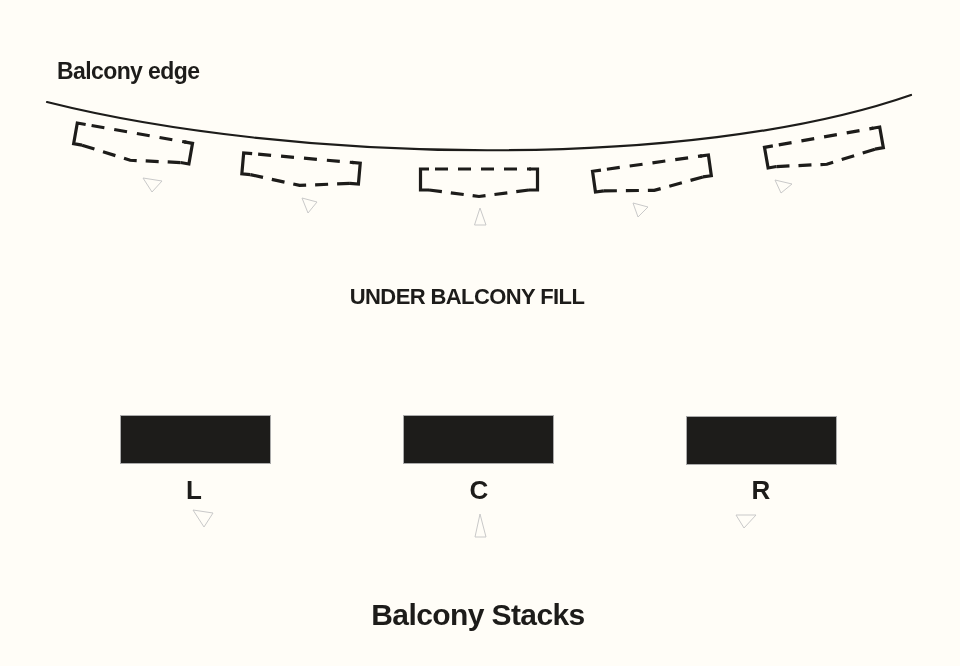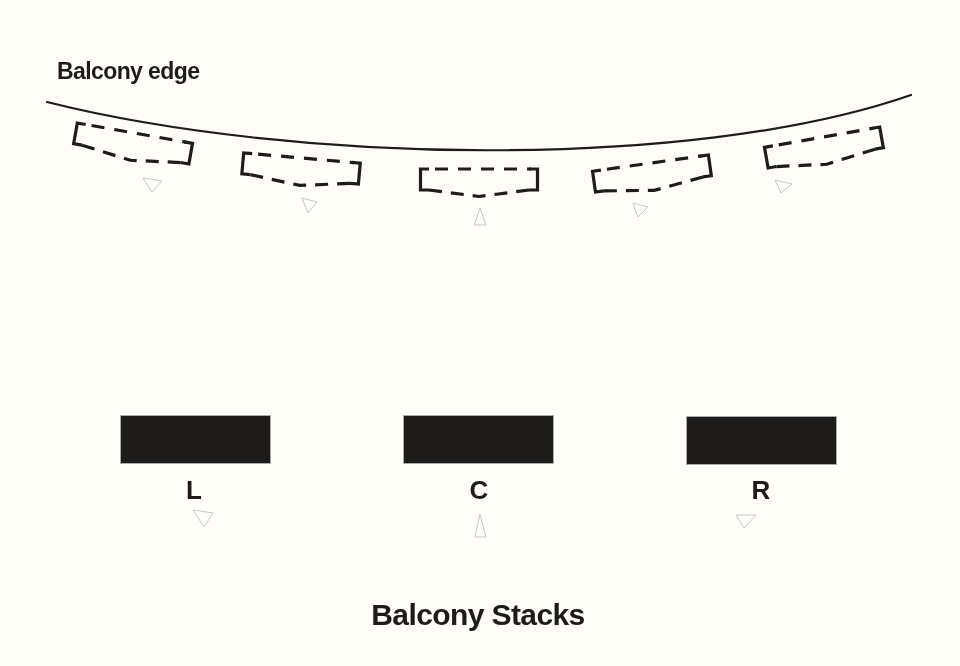--- a/index.html
+++ b/index.html
@@ -95,20 +95,21 @@
       <polygon points="775,180 792,184 781,193"></polygon>
 
       <polygon points="193,510 213,513 204,527"></polygon>
       <polygon points="480,514 475,537 486,537"></polygon>
       <polygon points="736,515 756,515 744,528"></polygon>
     </g>
   </svg>
 
   <div class="label label-balcony-edge">Balcony edge</div>
 
+  <div class="label label-ubfill">UNDER BALCONY FILL</div>
 
   <div class="stack-box l"></div>
   <div class="stack-box c"></div>
   <div class="stack-box r"></div>
 
   <div class="stack-label l">L</div>
   <div class="stack-label c">C</div>
   <div class="stack-label r">R</div>
 
   <div class="label label-balcony-stacks">Balcony Stacks</div>

